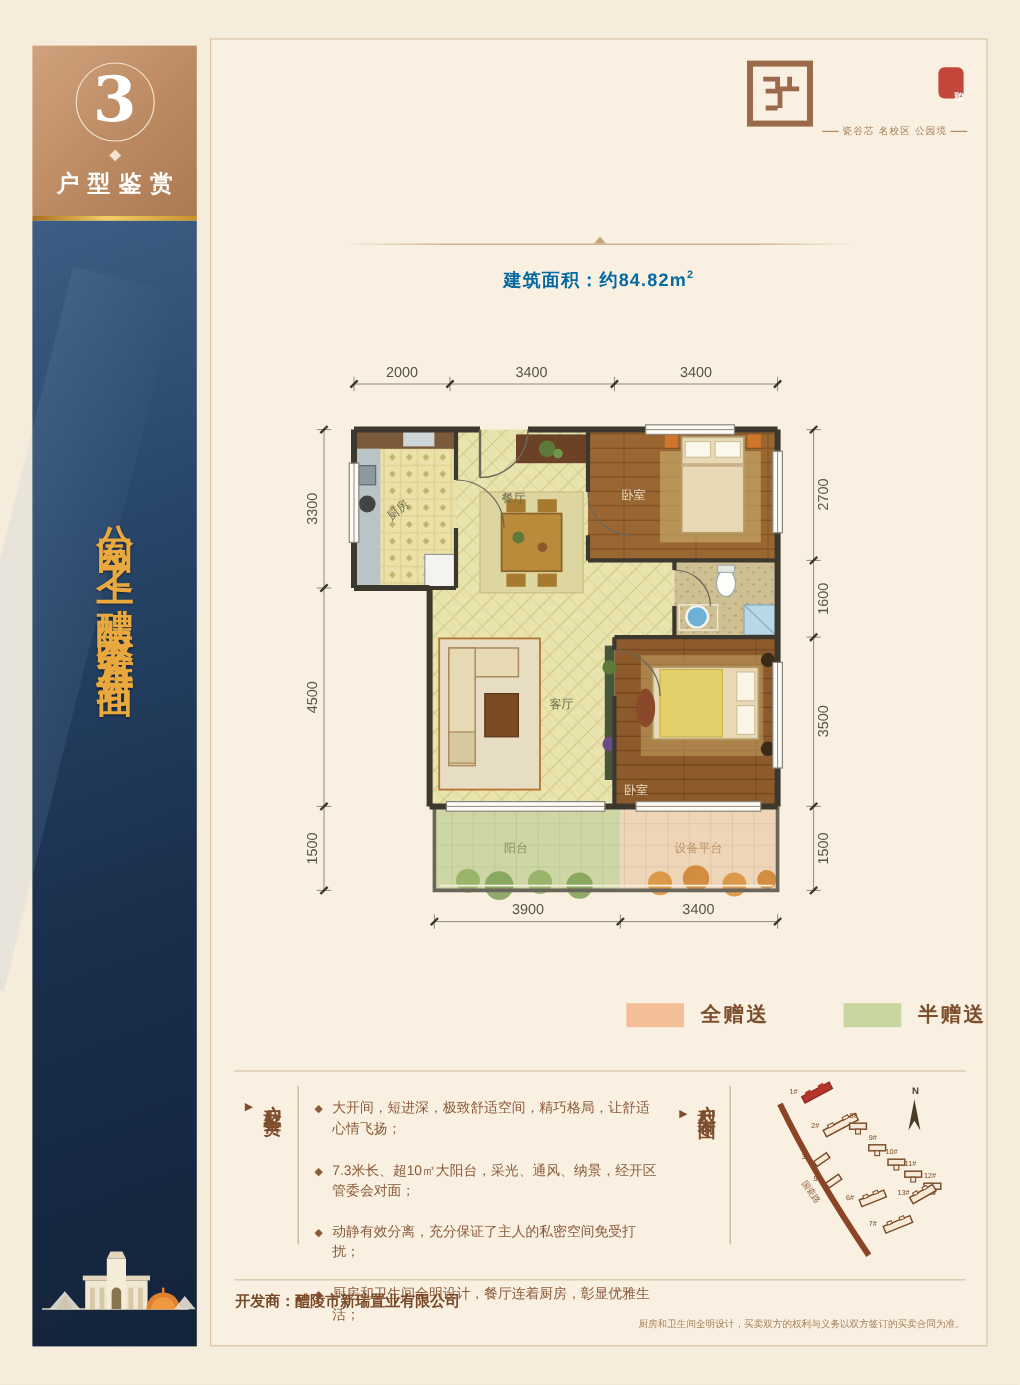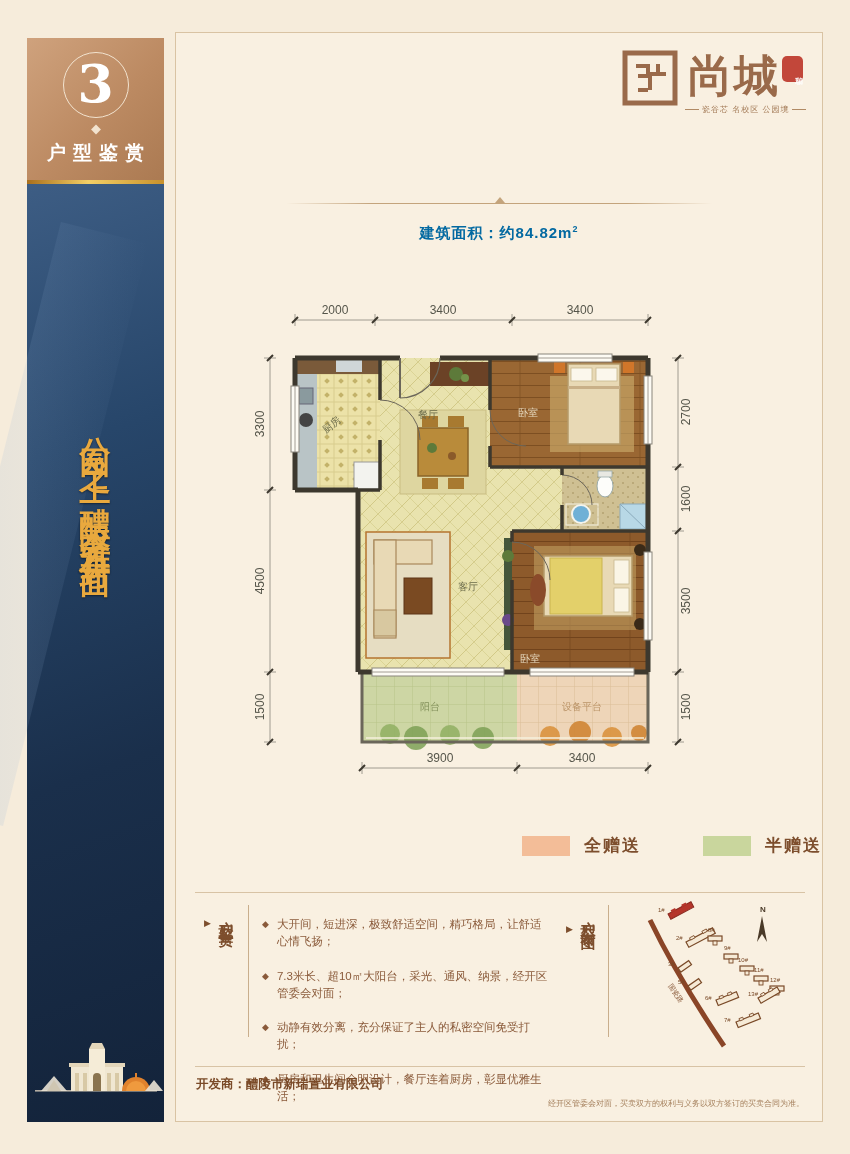--- a/index.html
+++ b/index.html
@@ -123,21 +123,20 @@
     </div>
   </div>
 
   <div class="abs frame"></div>
 
   <div class="abs logo">
     <svg class="logo-mark" viewBox="0 0 56 56">
       <rect x="3" y="3" width="50" height="50" fill="none" stroke="#9a6a4a" stroke-width="5"></rect>
       <path d="M14,16 h12 v10 h-10 M28,40 v-16 h14 M16,40 h10 M36,14 v10 h8" fill="none" stroke="#9a6a4a" stroke-width="4"></path>
     </svg>
-    <div class="logo-name">尚城</div>
     <div class="logo-seal">瑞和</div>
     <div class="logo-tagline"><span class="tl-dash"></span><span>瓷谷芯 名校区 公园境</span><span class="tl-dash"></span></div>
   </div>
 
   <div class="abs title-rule"></div>
   <div class="abs title-tri"></div>
   <div class="abs area"><span>建筑面积：约84.82m</span><sup>2</sup></div>
 
   <svg class="abs" style="left:250px;top:290px;" width="480" height="500" viewBox="0 0 480 500">
     <defs>
@@ -444,15 +443,15 @@
           <rect x="13" y="-2" width="4" height="2.5" fill="#f6ead6" stroke="#7a4a28" stroke-width="0.8"></rect>
       </g>
       <text x="136" y="98">13#</text>
     </g>
   </svg>
 
   <div class="abs hdiv" style="left:195px;top:1066px;width:610px;"></div>
   <div class="abs footer-row">
     <span>开发商：醴陵市新瑞置业有限公司</span>
   </div>
-  <div class="abs disclaimer">经开区管委会对面，买卖双方的权利与义务以双方签订的买卖合同为准。</div>
+  <div class="abs disclaimer">厨房和卫生间全明设计，买卖双方的权利与义务以双方签订的买卖合同为准。</div>
 
 </div>
 
 </body></html>

